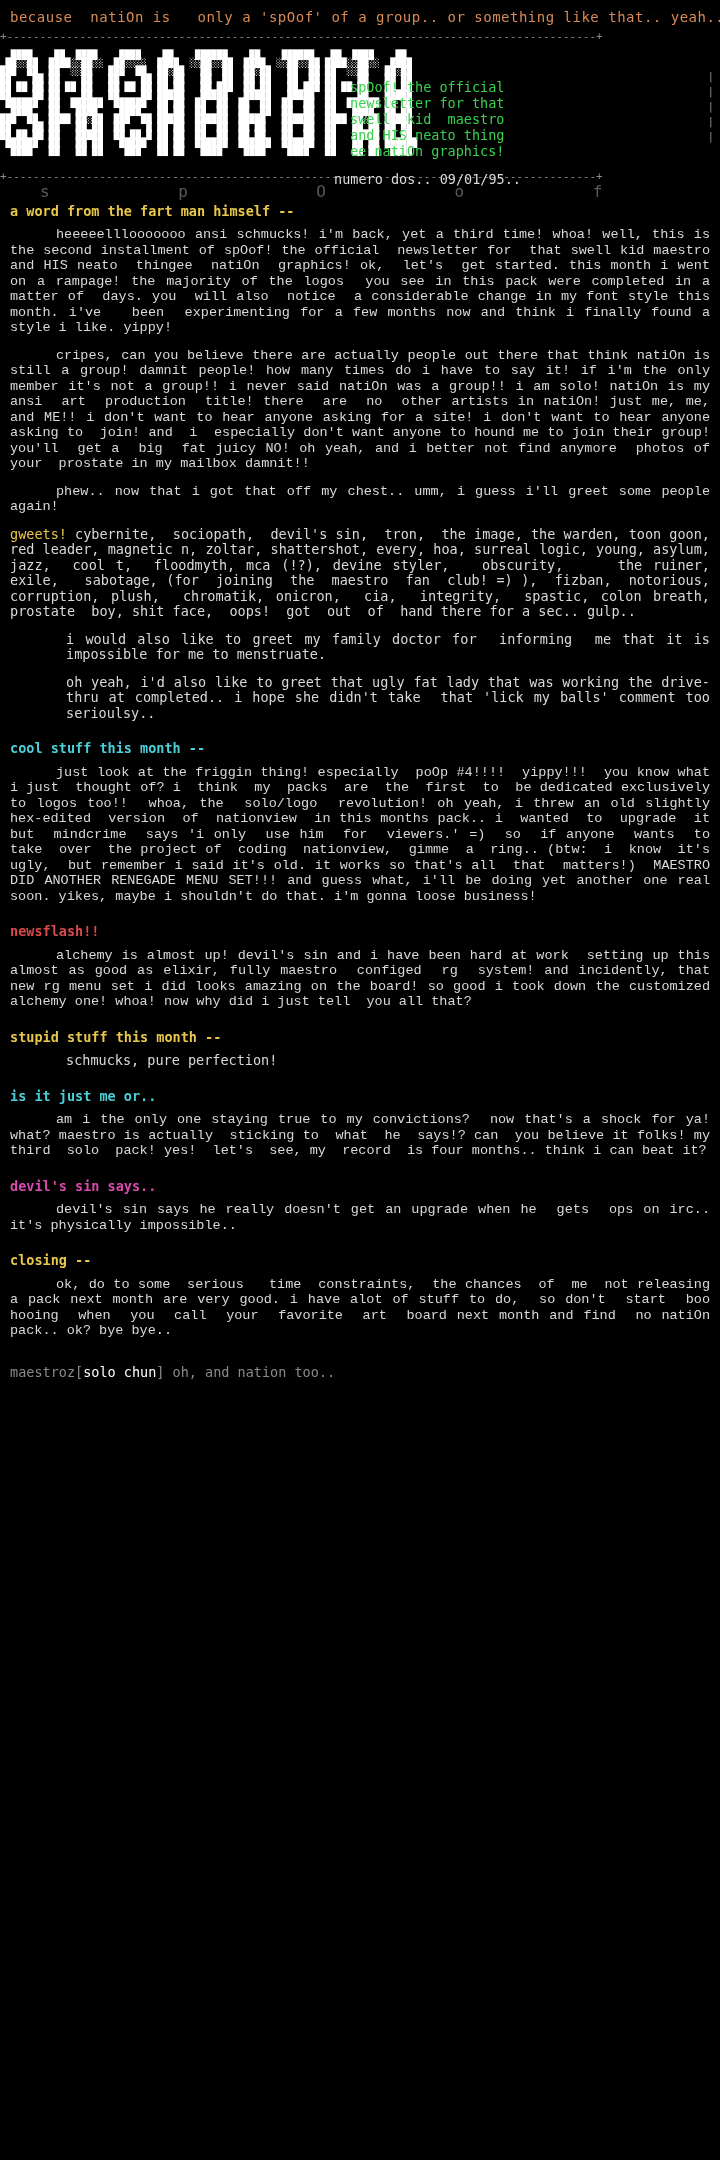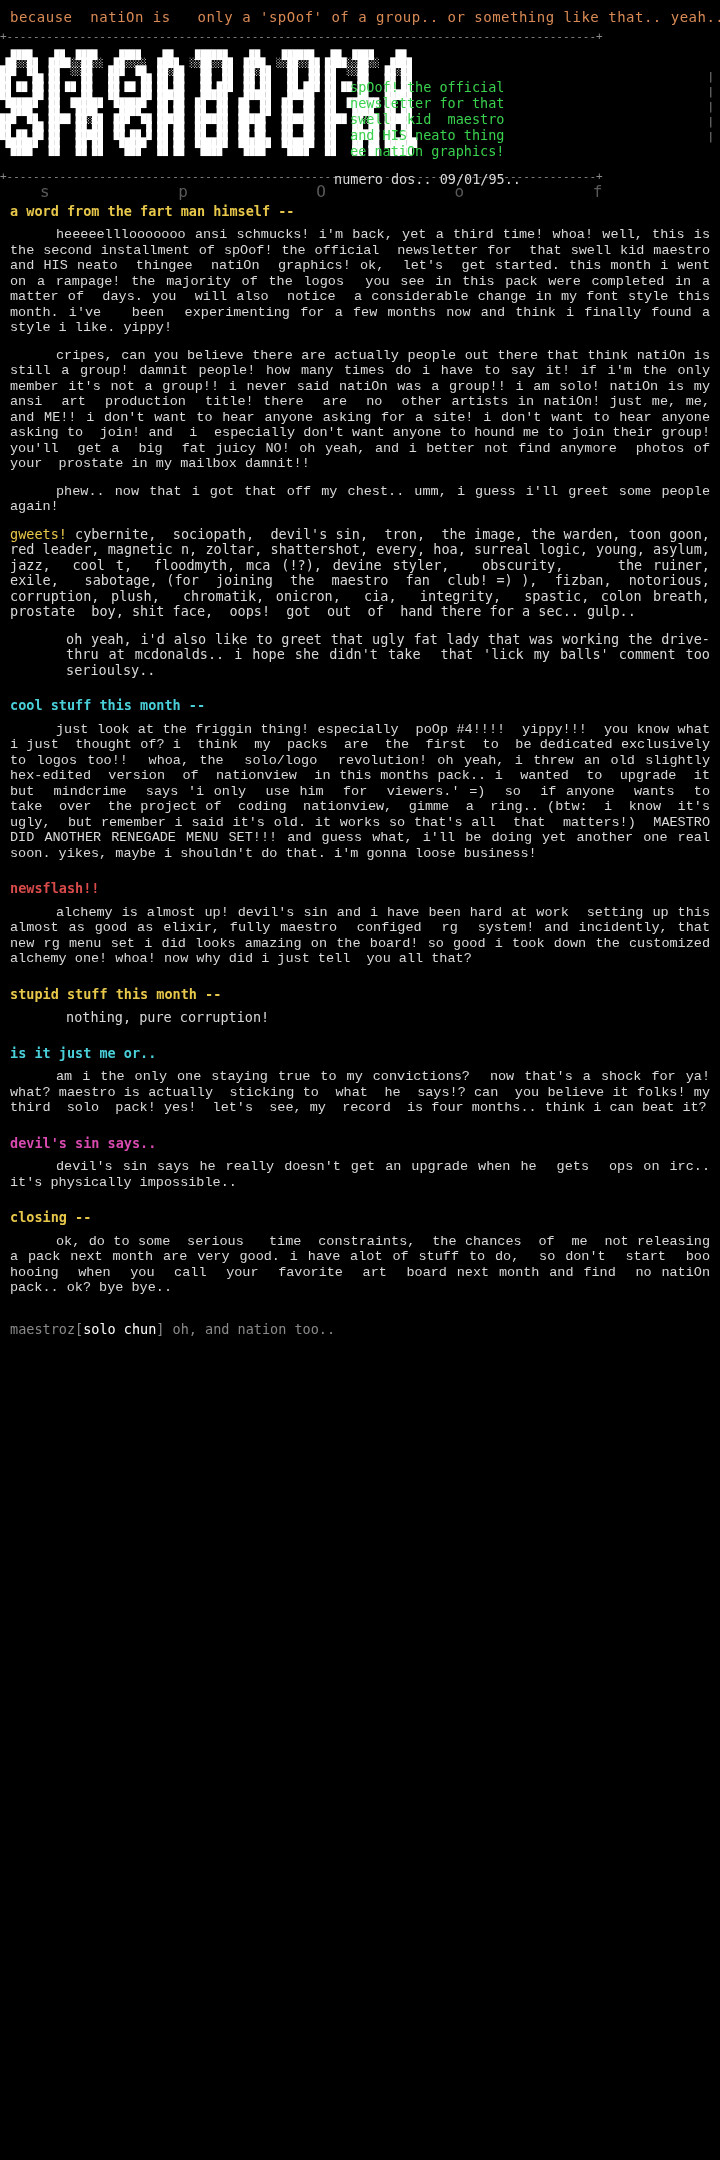--- a/index.html
+++ b/index.html
@@ -125,30 +125,31 @@
   </div>
 
   <div class="section">
 
     <h2 class="head">a word from the fart man himself --</h2>
     <p class="para indent">heeeeelllooooooo ansi schmucks! i'm back, yet a third time! whoa! well, this is the second installment of spOof! the official  newsletter for  that swell kid maestro and HIS neato  thingee  natiOn  graphics! ok,  let's  get started. this month i went on a rampage! the majority of the logos  you see in this pack were completed in a matter of  days. you  will also  notice  a considerable change in my font style this   month. i've   been  experimenting for a few months now and think i finally found a style i like. yippy!</p>
     <p class="para indent">cripes, can you believe there are actually people out there that think natiOn is still a group! damnit people! how many times do i have to say it! if i'm the only member it's not a group!! i never said natiOn was a group!! i am solo! natiOn is my ansi  art  production  title! there  are  no  other artists in natiOn! just me, me, and ME!! i don't want to hear anyone asking for a site! i don't want to hear anyone asking to  join! and  i  especially don't want anyone to hound me to join their group! you'll  get a  big  fat juicy NO! oh yeah, and i better not find anymore  photos of  your  prostate in my mailbox damnit!!</p>
     <p class="para indent">phew.. now that i got that off my chest.. umm, i guess i'll greet some people again!</p>
 
     <p class="para"><span class="greet-label">gweets!</span><span> cybernite,  sociopath,  devil's sin,  tron,  the image, the warden, toon goon, red leader, magnetic n, zoltar, shattershot, every, hoa, surreal logic, young, asylum,  jazz,  cool t,  floodmyth, mca (!?), devine styler,   obscurity,     the ruiner,   exile,   sabotage, (for  joining  the  maestro  fan  club! =) ),  fizban,  notorious, corruption, plush,  chromatik, onicron,  cia,  integrity,  spastic, colon breath,  prostate  boy, shit face,  oops!  got  out  of  hand there for a sec.. gulp..</span></p>
-    <p class="para indent2">oh yeah, i'd also like to greet that ugly fat lady that was working the drive-thru at mcdonalds.. i hope she didn't take  that 'lick my balls' comment too serioulsy..</p>
+    <p class="para indent2">i would also like to greet my family doctor for  informing  me that it is impossible for me to menstruate.</p>
+    <p class="para indent2">oh yeah, i'd also like to greet that ugly fat lady that was working the drive-thru at completed.. i hope she didn't take  that 'lick my balls' comment too serioulsy..</p>
 
     <h2 class="head cyan">cool stuff this month --</h2>
     <p class="para indent">just look at the friggin thing! especially  poOp #4!!!!  yippy!!!  you know what i just  thought of? i  think  my  packs  are  the  first  to  be dedicated exclusively to logos too!!  whoa, the  solo/logo  revolution! oh yeah, i threw an old slightly hex-edited  version  of  nationview  in this months pack.. i  wanted  to  upgrade  it  but  mindcrime  says 'i only  use him  for  viewers.' =)  so  if anyone  wants  to  take  over  the project of  coding  nationview,  gimme  a  ring.. (btw:  i  know  it's  ugly,  but remember i said it's old. it works so that's all  that  matters!)  MAESTRO DID ANOTHER RENEGADE MENU SET!!! and guess what, i'll be doing yet another one real soon. yikes, maybe i shouldn't do that. i'm gonna loose business!</p>
 
     <h2 class="head red">newsflash!!</h2>
     <p class="para indent">alchemy is almost up! devil's sin and i have been hard at work  setting up this almost as good as elixir, fully maestro  configed  rg  system! and incidently, that new rg menu set i did looks amazing on the board! so good i took down the customized alchemy one! whoa! now why did i just tell  you all that?</p>
 
     <h2 class="head">stupid stuff this month --</h2>
-    <p class="para indent2">nothing, pure corruption!</p>
+    <p class="para indent2">schmucks, pure perfection!</p>
 
     <h2 class="head cyan">is it just me or..</h2>
     <p class="para indent">am i the only one staying true to my convictions?  now that's a shock for ya! what? maestro is actually  sticking to  what  he  says!? can  you believe it folks! my third  solo  pack! yes!  let's  see, my  record  is four months.. think i can beat it?</p>
 
     <h2 class="head mag">devil's sin says..</h2>
     <p class="para indent">devil's sin says he really doesn't get an upgrade when he  gets  ops on irc.. it's physically impossible..</p>
 
     <h2 class="head">closing --</h2>
     <p class="para indent">ok, do to some  serious   time  constraints,  the chances  of  me  not releasing a pack next month are very good. i have alot of stuff to do,  so don't  start  boo  hooing  when  you  call  your  favorite  art  board next month and find  no natiOn pack.. ok? bye bye..</p>
 

